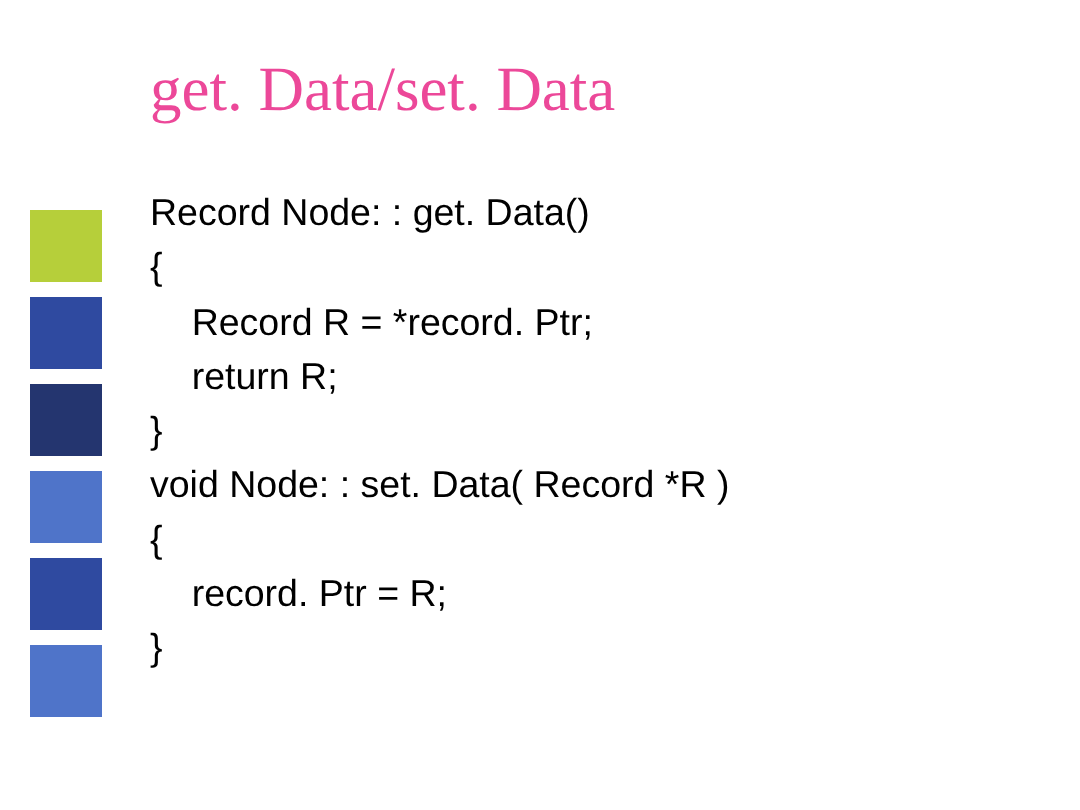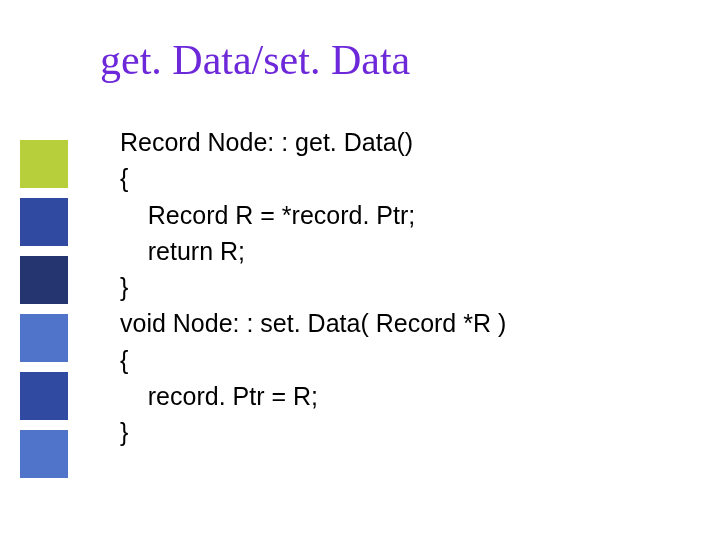--- a/index.html
+++ b/index.html
@@ -30,30 +30,29 @@
     position: absolute;
     left: 100px;
     top: 36px;
     right: 40px;
   }
 
   h1.title {
     font-family: "Times New Roman", Times, serif;
     font-size: 42px;
     font-weight: 400;
-    color: #6d28d9;
+    color: #ec4899;
     margin: 0 0 40px 0;
   }
 
   .code {
     font-size: 25px;
     line-height: 1.45;
     color: #000;
     white-space: pre;
-    margin-left: 20px;
   }
 </style>
 </head>
 <body>
 
 <div class="sidebar">
     <div class="block" style="background: rgb(182, 207, 58);"></div>
     <div class="block" style="background: rgb(47, 74, 160);"></div>
     <div class="block" style="background: rgb(36, 53, 111);"></div>
     <div class="block" style="background: rgb(79, 116, 201);"></div>

